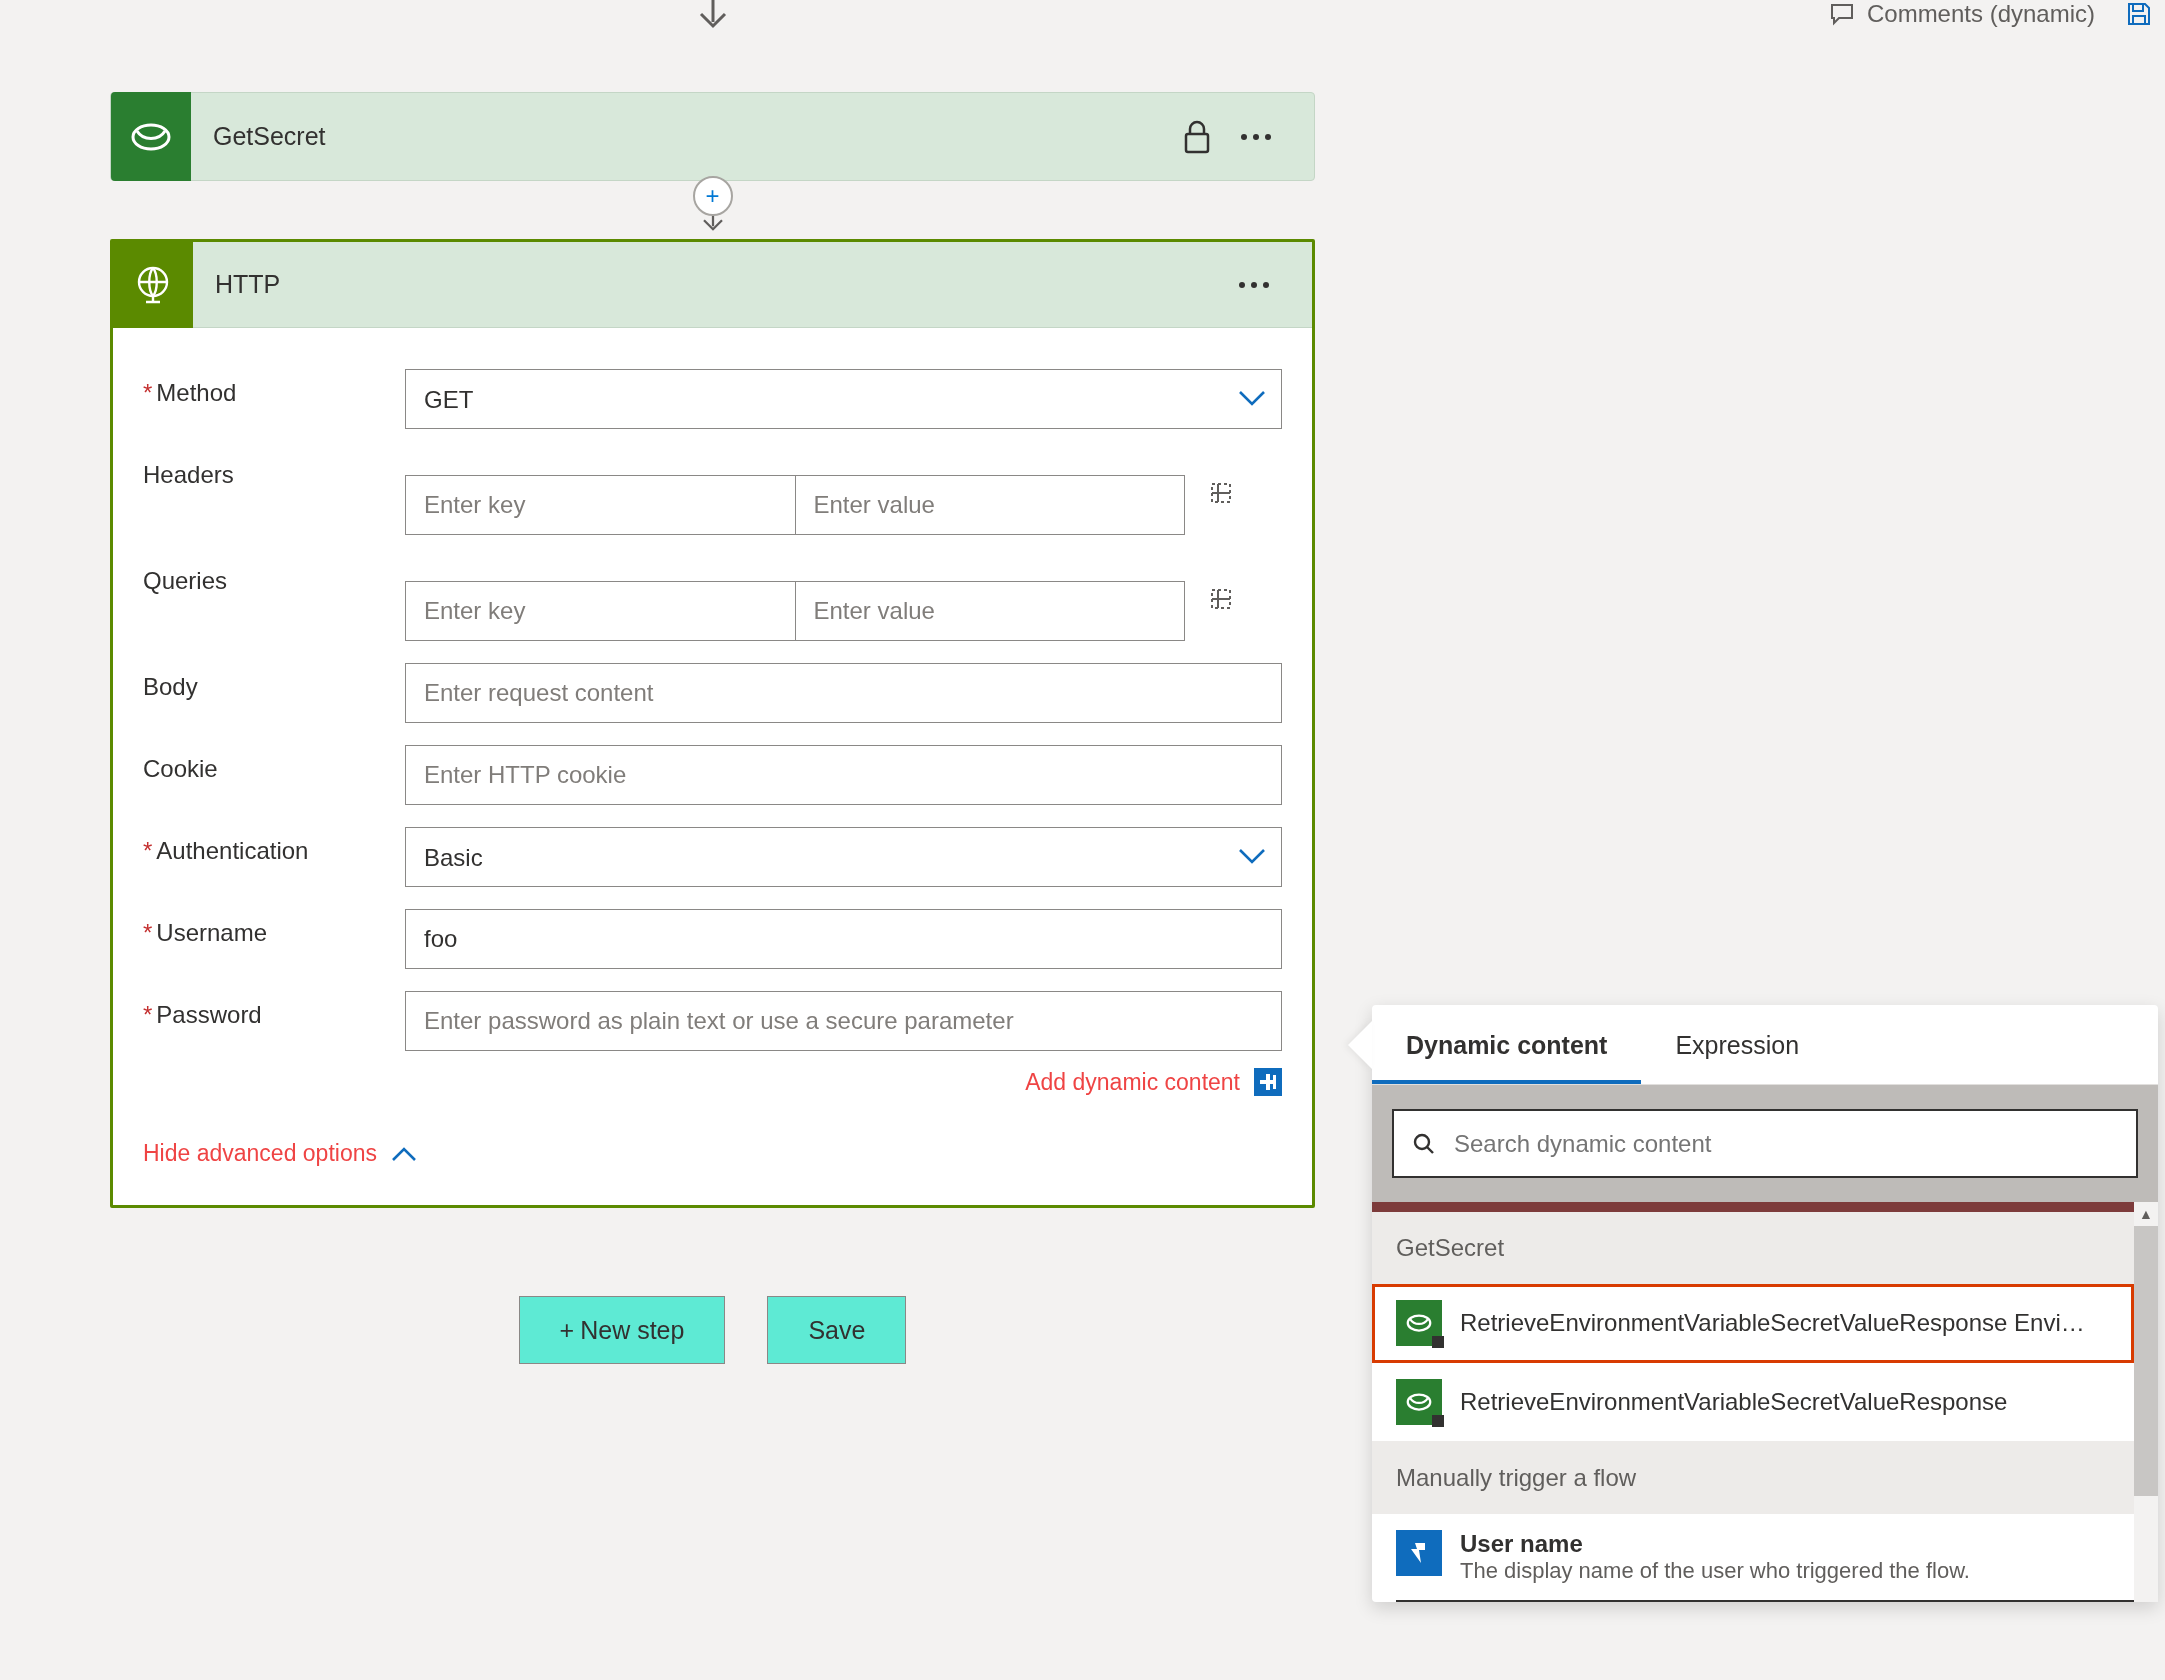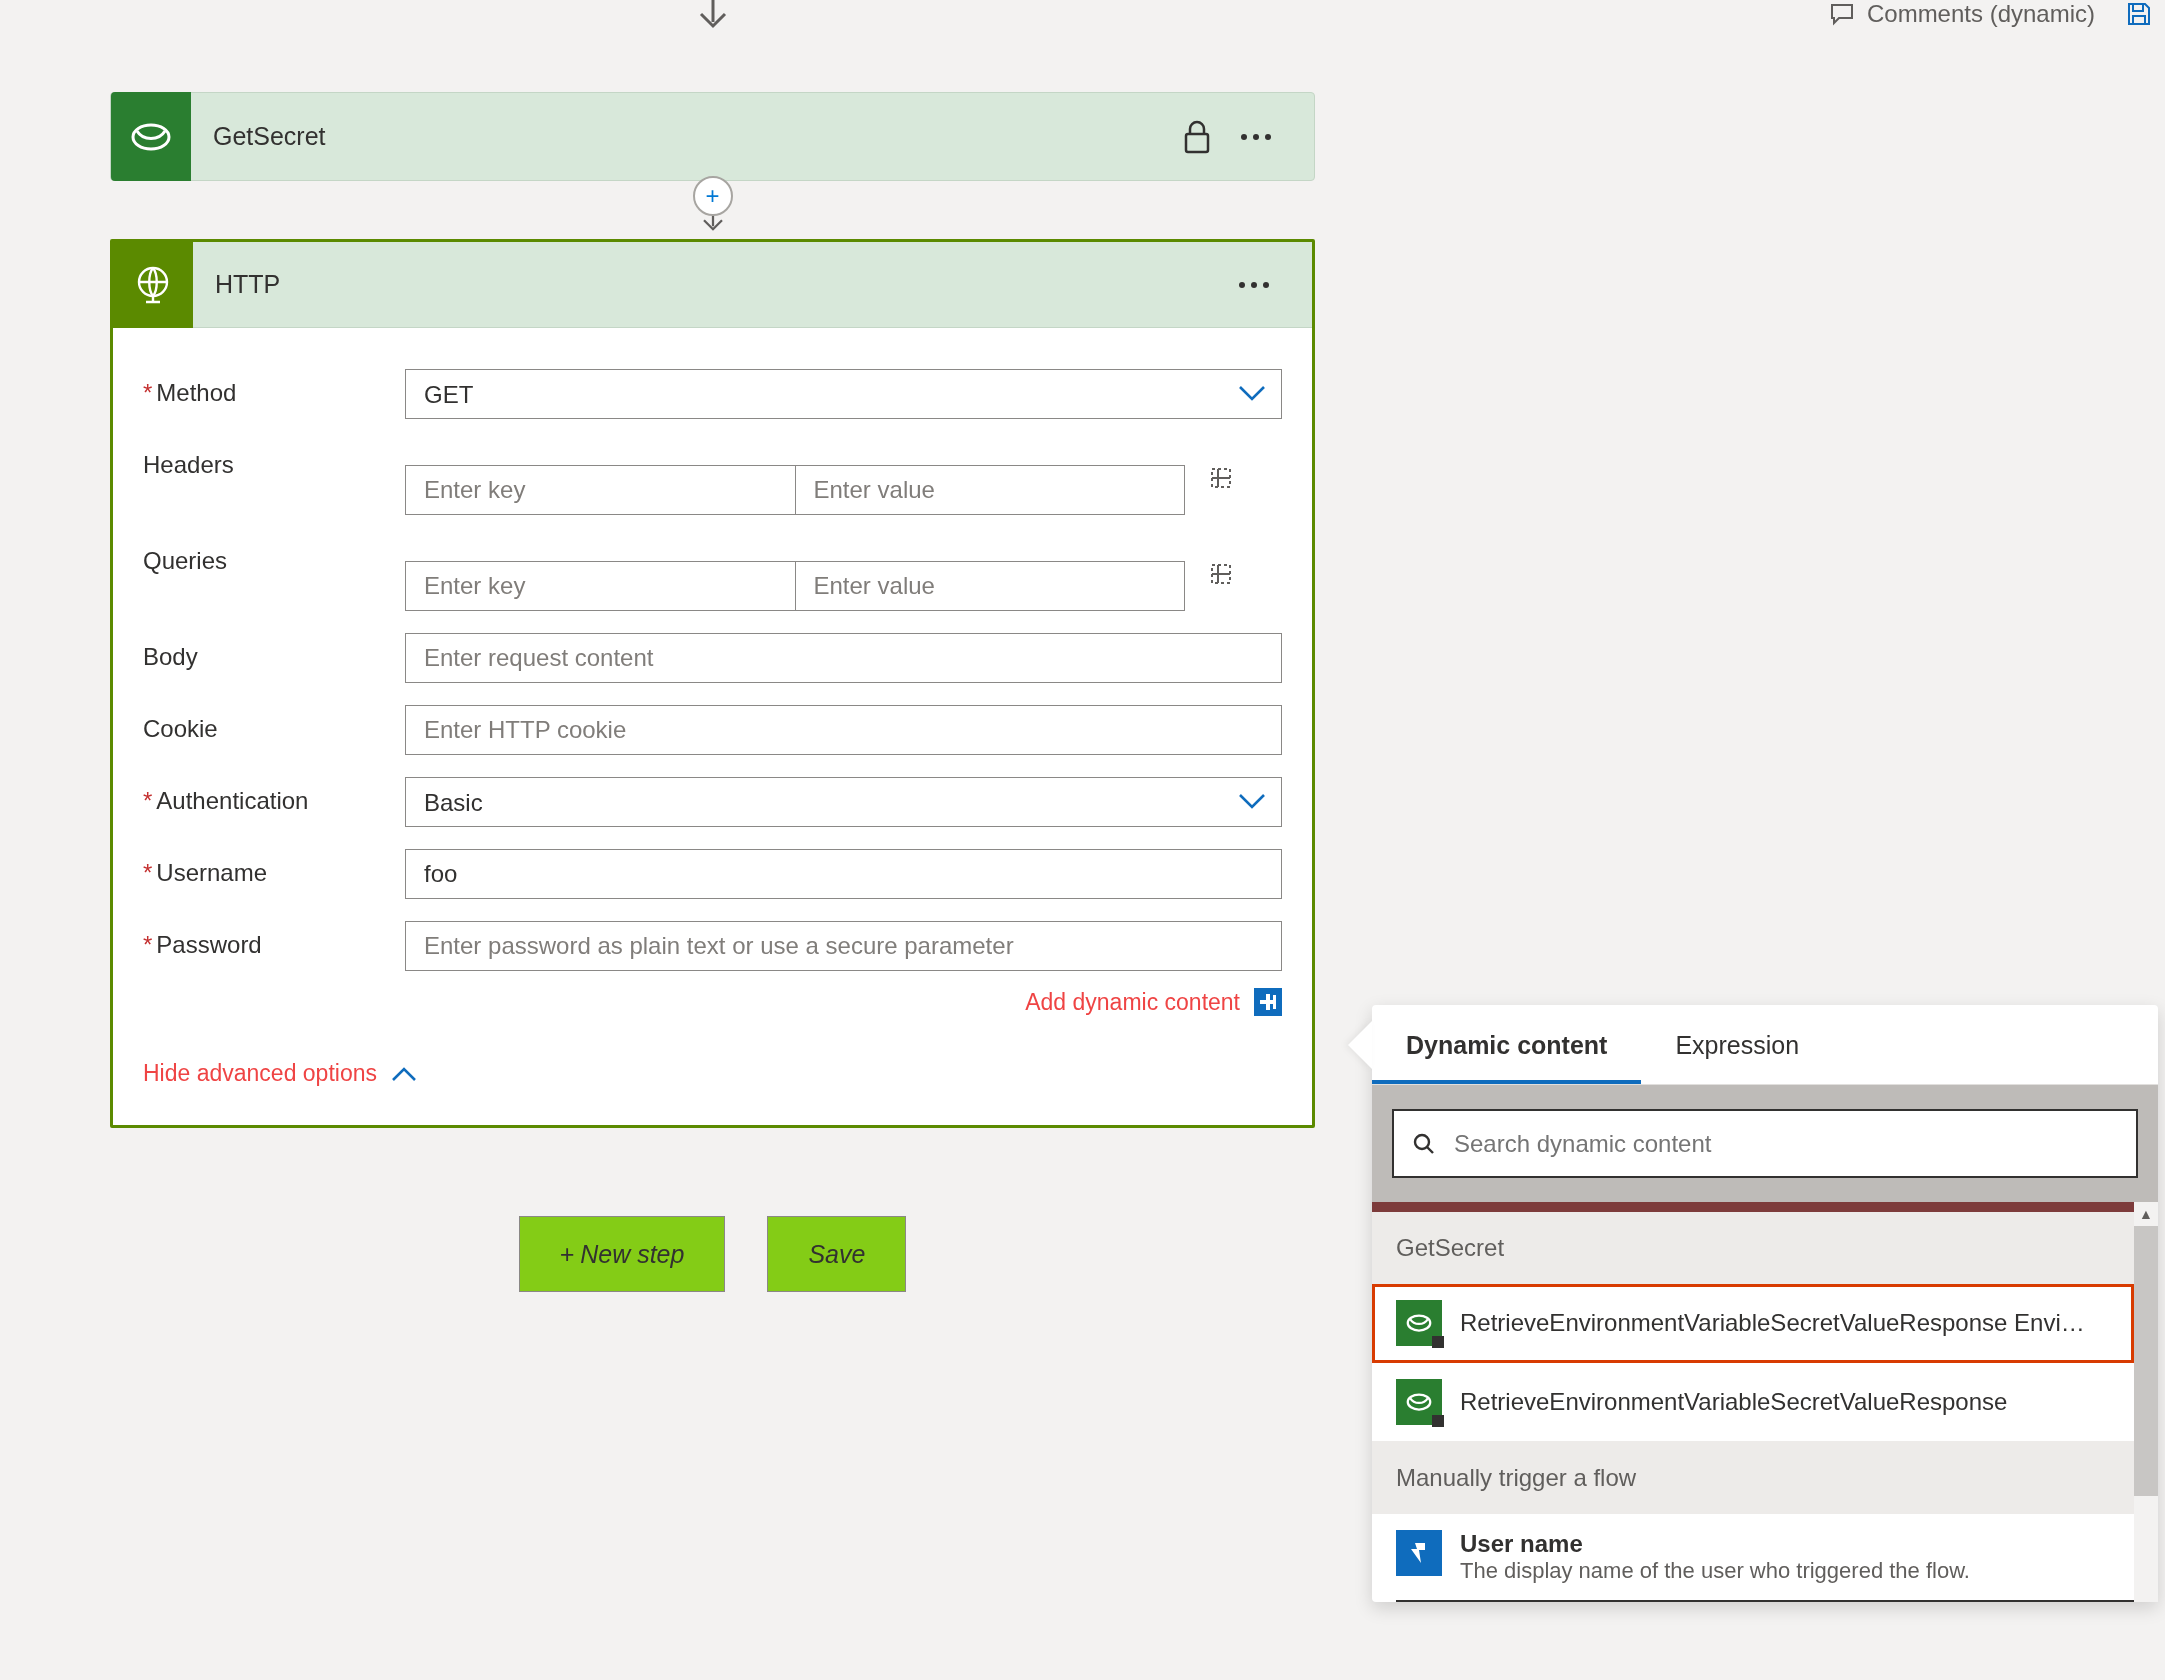--- a/index.html
+++ b/index.html
@@ -128,21 +128,21 @@
   .form-label {
     width: 262px;
     font-size: 24px;
     padding-top: 10px;
     color: #323130;
   }
   .form-label .req { color: #c43030; margin-right: 4px; }
   .form-control { flex: 1; display: flex; align-items: center; gap: 20px; }
   .input, .select {
     width: 100%;
-    height: 50px;
+    height: 60px;
     border: 1px solid #8a8886;
     padding: 0 18px;
     font-size: 24px;
     color: #323130;
     background: #fff;
     font-family: inherit;
   }
   .input::placeholder { color: #807d7a; }
   .select-wrap {
     position: relative;
@@ -189,29 +189,28 @@
   }
 
   
   .bottom-buttons {
     margin-top: 88px;
     display: flex;
     justify-content: center;
     gap: 42px;
   }
   .btn {
-    height: 76px;
+    height: 68px;
     padding: 0 40px;
     border: 1px solid #8a8886;
-    background: #84cc16;
+    background: #5eead4;
     font-size: 25px;
     font-family: inherit;
     color: #323130;
     cursor: pointer;
-    font-style: italic;
   }
   .btn.new-step::before { content: '+'; margin-right: 6px; }
 
   
   .dyn-panel {
     position: absolute;
     left: 1372px;
     top: 1005px;
     width: 786px;
     background: #fff;

